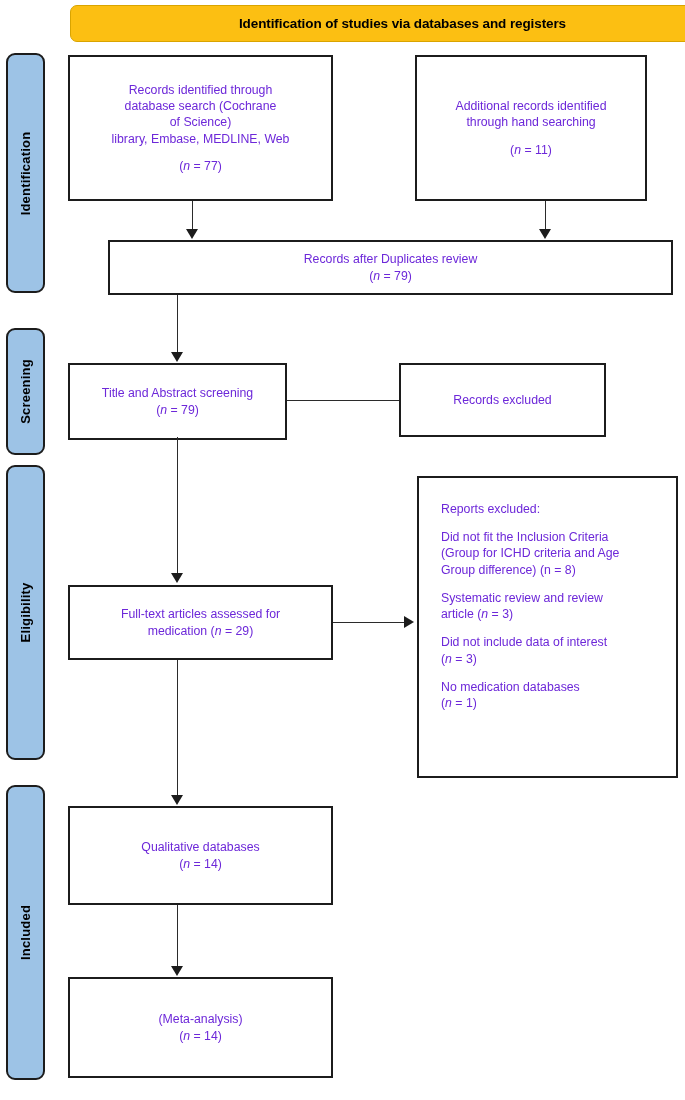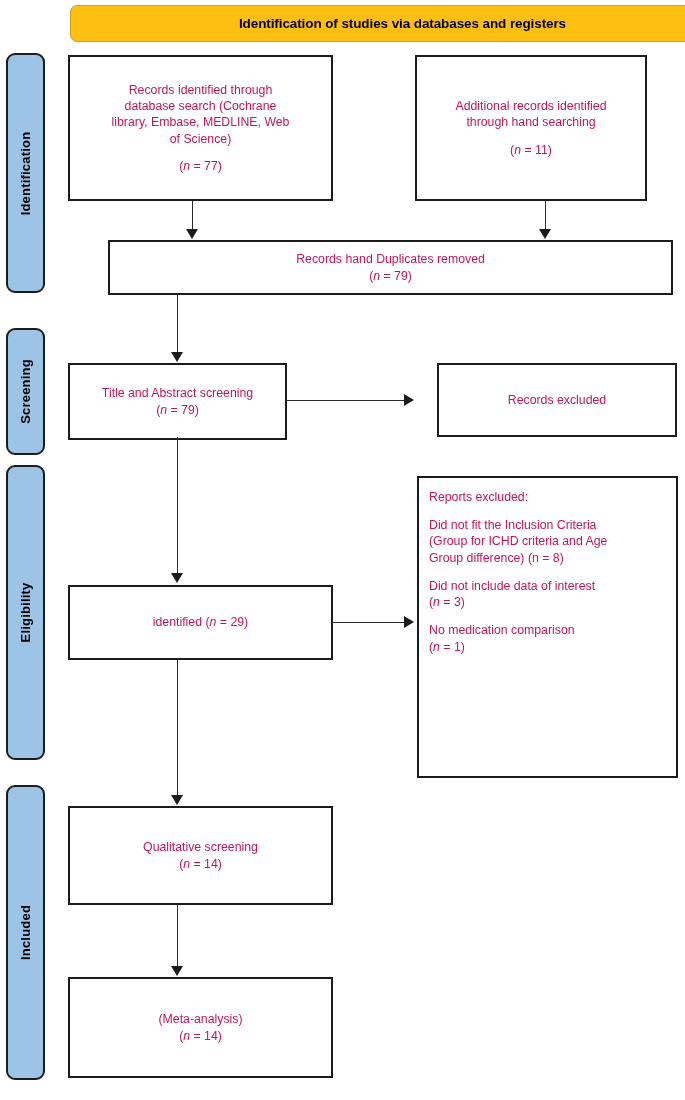--- a/index.html
+++ b/index.html
@@ -64,32 +64,32 @@
     position: absolute;
     background: #ffffff;
     border: 2px solid #1c1c1c;
     box-sizing: border-box;
     display: flex;
     align-items: center;
     justify-content: center;
     text-align: center;
     font-size: 12.3px;
     line-height: 1.32;
-    color: #be185d;
+    color: #6d28d9;
     padding: 3px 7px;
   }
   .box .inner { width: 100%; }
   .box.left-align {
     justify-content: flex-start;
     text-align: left;
     align-items: flex-start;
     padding: 11px 10px;
   }
   .box.left-align .inner { width: 100%; }
-  .para { margin: 0; }
+  .para { margin: 12px; }
   .para + .para { margin-top: 12px; }
   .gap { display: block; height: 11px; }
   em.n { font-style: italic; }
 
   
   .vline {
     position: absolute;
     width: 0;
     border-left: 1.6px solid #2b2b2b;
   }
@@ -132,22 +132,22 @@
     <span>Eligibility</span>
   </div>
   <div class="stage" style="top:785px; height:295px;">
     <span>Included</span>
   </div>
 
   <div class="box" style="left:68px; top:55px; width:265px; height:146px;">
     <div class="inner">
       <div>Records identified through</div>
       <div>database search (Cochrane</div>
+      <div>of Science)</div>
       <div>library, Embase, MEDLINE, Web</div>
-      <div>of Science)</div>
       <span class="gap"></span>
       <div><span>(</span><em class="n">n</em><span> = 77)</span></div>
     </div>
   </div>
 
   <div class="box" style="left:415px; top:55px; width:232px; height:146px;">
     <div class="inner">
       <div>Additional records identified</div>
       <div>through hand searching</div>
       <span class="gap"></span>
@@ -155,81 +155,86 @@
     </div>
   </div>
 
   <div class="vline" style="left:192px; top:201px; height:29px;"></div>
   <div class="arrow-down" style="left:186px; top:229px;"></div>
   <div class="vline" style="left:545px; top:201px; height:29px;"></div>
   <div class="arrow-down" style="left:539px; top:229px;"></div>
 
   <div class="box" style="left:108px; top:240px; width:565px; height:55px;">
     <div class="inner">
-      <div>Records hand Duplicates removed</div>
+      <div>Records after Duplicates review</div>
       <div><span>(</span><em class="n">n</em><span> = 79)</span></div>
     </div>
   </div>
 
   <div class="vline" style="left:177px; top:295px; height:58px;"></div>
   <div class="arrow-down" style="left:171px; top:352px;"></div>
 
   <div class="box" style="left:68px; top:363px; width:219px; height:77px;">
     <div class="inner">
       <div>Title and Abstract screening</div>
       <div><span>(</span><em class="n">n</em><span> = 79)</span></div>
     </div>
   </div>
 
   <div class="hline" style="left:287px; top:400px; width:118px;"></div>
   <div class="arrow-right" style="left:404px; top:394px;"></div>
 
-  <div class="box" style="left:437px; top:363px; width:240px; height:74px;">
+  <div class="box" style="left:399px; top:363px; width:207px; height:74px;">
     <div class="inner">
       <div>Records excluded</div>
     </div>
   </div>
 
   <div class="vline" style="left:177px; top:437px; height:137px;"></div>
   <div class="arrow-down" style="left:171px; top:573px;"></div>
 
   <div class="box" style="left:68px; top:585px; width:265px; height:75px;">
     <div class="inner">
-      <div><span>identified (</span><em class="n">n</em><span> = 29)</span></div>
+      <div>Full-text articles assessed for</div>
+      <div><span>medication (</span><em class="n">n</em><span> = 29)</span></div>
     </div>
   </div>
 
   <div class="hline" style="left:333px; top:622px; width:72px;"></div>
   <div class="arrow-right" style="left:404px; top:616px;"></div>
 
   <div class="box left-align" style="left:417px; top:476px; width:261px; height:302px;">
     <div class="inner">
       <p class="para">Reports excluded:</p>
       <p class="para">
         <span>Did not fit the Inclusion Criteria</span><br>
         <span>(Group for ICHD criteria and Age</span><br>
         <span>Group difference) (n = 8)</span>
       </p>
       <p class="para">
+        <span>Systematic review and review</span><br>
+        <span>article (</span><em class="n">n</em><span> = 3)</span>
+      </p>
+      <p class="para">
         <span>Did not include data of interest</span><br>
         <span>(</span><em class="n">n</em><span> = 3)</span>
       </p>
       <p class="para">
-        <span>No medication comparison</span><br>
+        <span>No medication databases</span><br>
         <span>(</span><em class="n">n</em><span> = 1)</span>
       </p>
     </div>
   </div>
 
   <div class="vline" style="left:177px; top:660px; height:136px;"></div>
   <div class="arrow-down" style="left:171px; top:795px;"></div>
 
   <div class="box" style="left:68px; top:806px; width:265px; height:99px;">
     <div class="inner">
-      <div>Qualitative screening</div>
+      <div>Qualitative databases</div>
       <div><span>(</span><em class="n">n</em><span> = 14)</span></div>
     </div>
   </div>
 
   <div class="vline" style="left:177px; top:905px; height:62px;"></div>
   <div class="arrow-down" style="left:171px; top:966px;"></div>
 
   <div class="box" style="left:68px; top:977px; width:265px; height:101px;">
     <div class="inner">
       <div>(Meta-analysis)</div>

